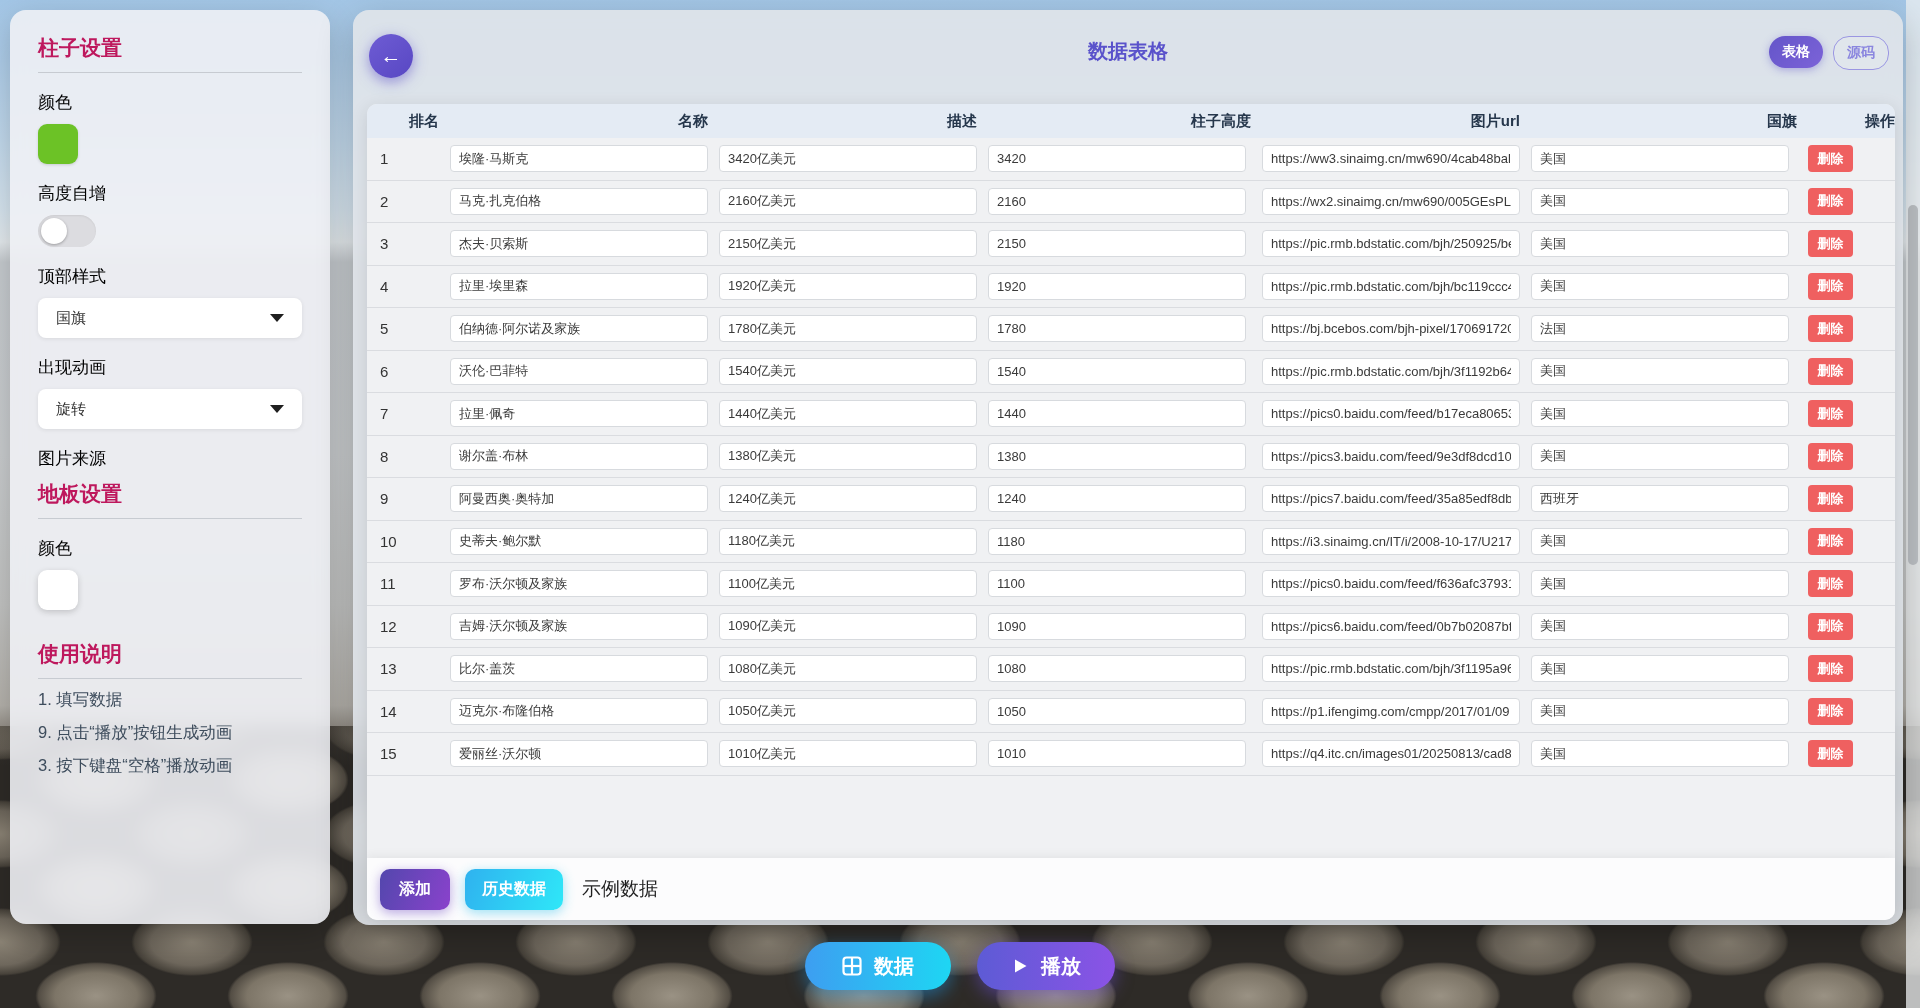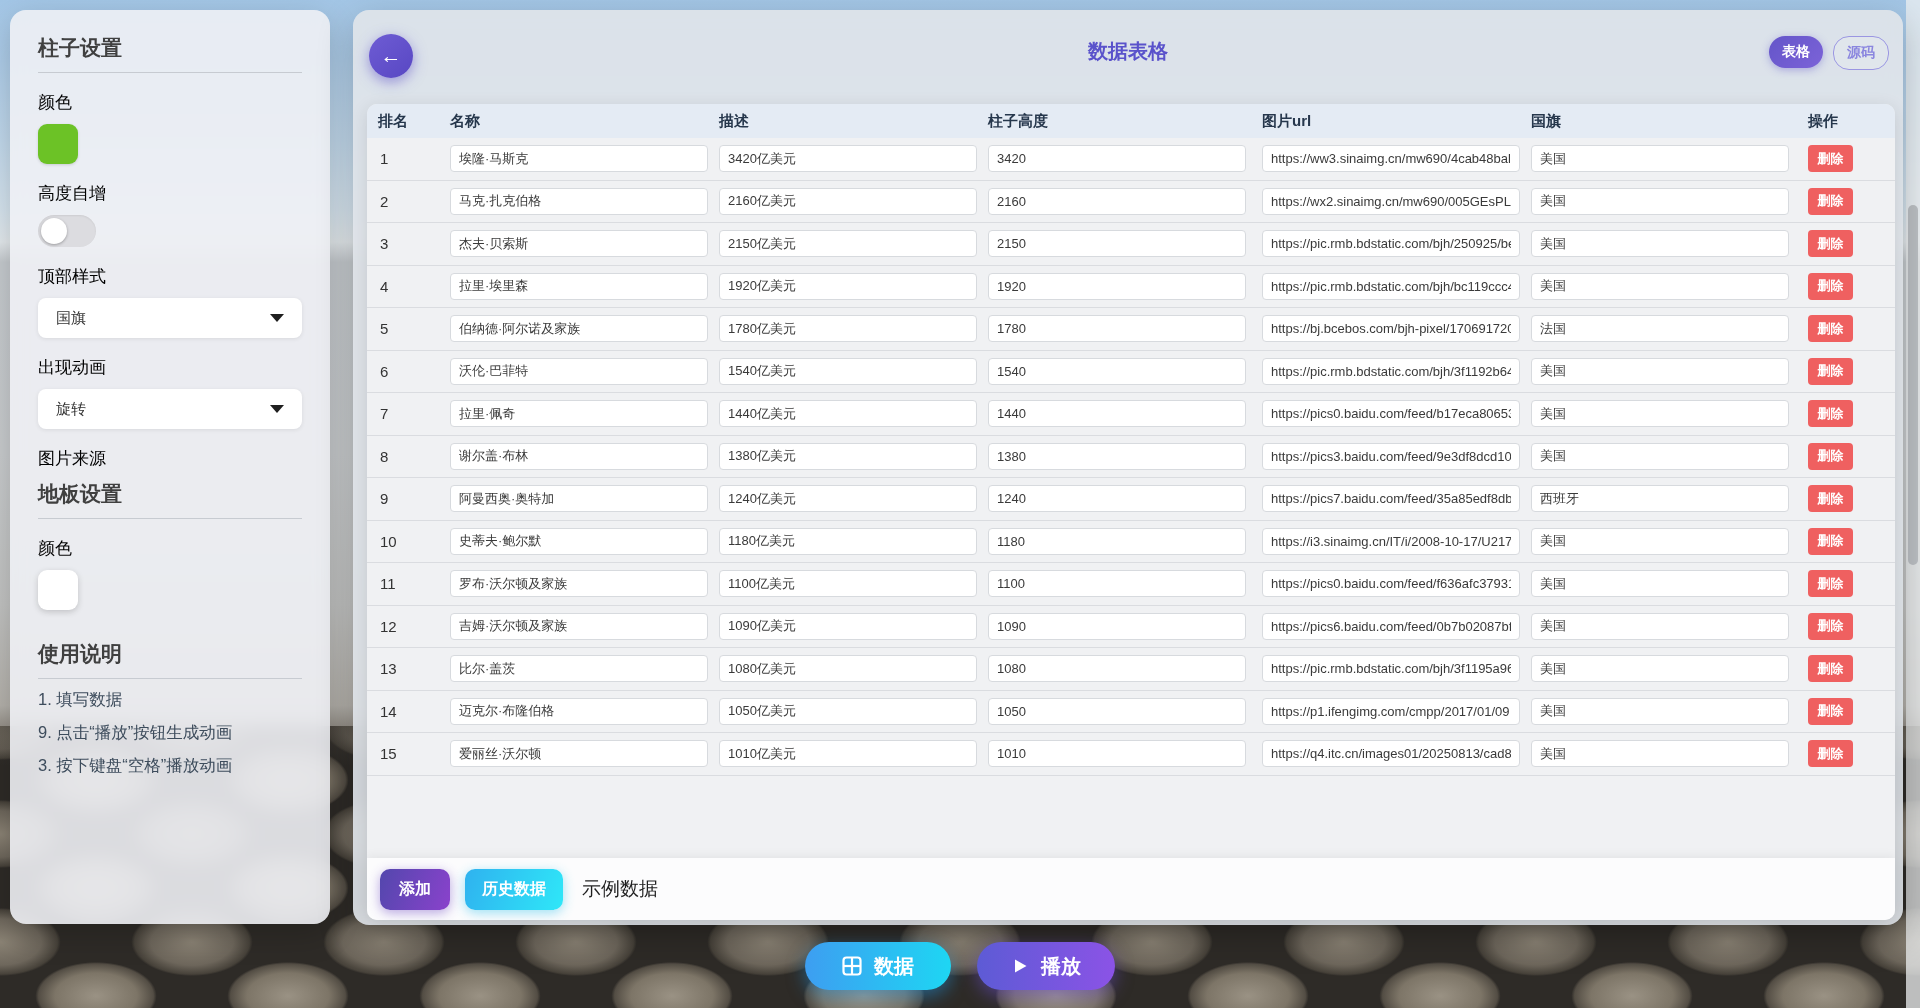--- a/index.html
+++ b/index.html
@@ -33,21 +33,21 @@
     border-radius:5px; background:#bcc0c4;
   }
 
   
   .sidebar {
     position:absolute; left:10px; top:10px; width:320px; height:914px;
     border-radius:16px; background:rgba(238,240,244,0.9);
     box-shadow:0 10px 32px rgba(0,0,0,0.2);
     padding:16px 28px; backdrop-filter:blur(8px);
   }
-  .sb-heading { font-size:21px; font-weight:bold; color:#404040; margin-top:8px; }
+  .sb-heading { font-size:21px; font-weight:bold; color:#be185d; margin-top:8px; }
   .sb-divider { border:none; border-top:1px solid #c7cbd1; margin:10px 0 4px; }
   .sb-label { font-size:17px; color:#000000; margin-top:18px; }
   .swatch { width:40px; height:40px; border-radius:9px; margin-top:10px; cursor:pointer; }
   .swatch-green { background:#6cc226; box-shadow:0 1px 3px rgba(0,0,0,0.15); }
   .swatch-white { background:#ffffff; box-shadow:0 2px 6px rgba(0,0,0,0.18); }
   .toggle {
     width:58px; height:32px; border-radius:16px; background:#dcdce0;
     position:relative; margin-top:10px; cursor:pointer;
     box-shadow:inset 0 1px 2px rgba(0,0,0,0.07);
   }
@@ -98,21 +98,21 @@
     border-radius:10px; background:#f0f1f3; overflow:hidden;
     display:flex; flex-direction:column; box-shadow:0 4px 18px rgba(0,0,0,0.12);
   }
   .grid-cols {
     display:grid; grid-template-columns:72px 269px 269px 274px 269px 277px 98px;
     align-items:center;
   }
   .thead {
     flex:0 0 34px; background:#e4ebf4; font-size:15px; font-weight:bold; color:#26374c;
   }
-  .thead > div { padding-left:11px; }
+  .thead > div { padding-left:11px;text-align:right; }
   .trow {
     height:42.5px; background:#f0f1f3; border-bottom:1px solid #dadce0;
   }
   .trow .rank { padding-left:13px; font-size:15px; color:#333; }
   .cell-input {
     margin-left:11px; width:258px; height:27px; border:1px solid #d7dade;
     border-radius:4px; background:#fff; font-size:13px; color:#3a3a3a;
     padding:0 8px; outline:none; font-family:inherit;
   }
   .btn-delete {

